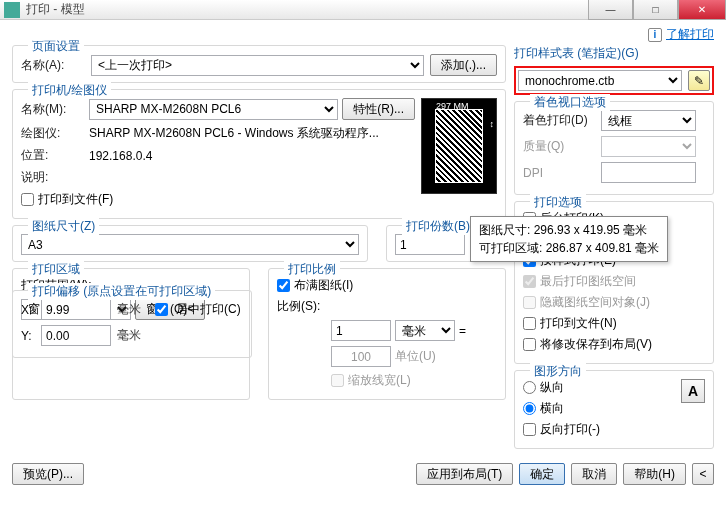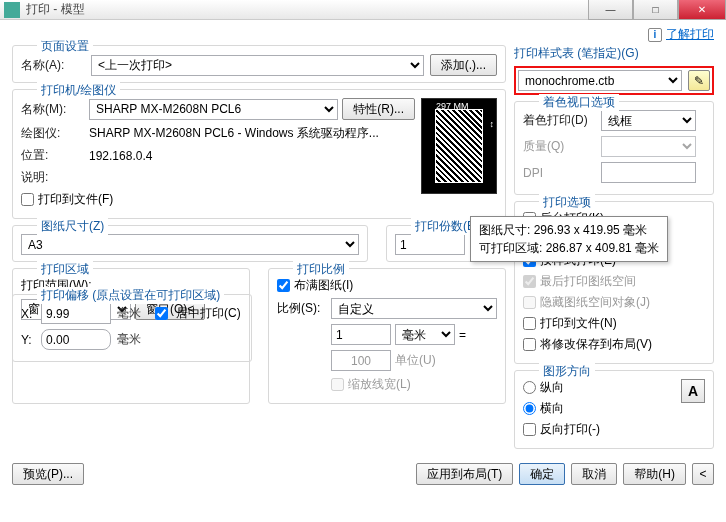--- a/index.html
+++ b/index.html
@@ -11,21 +11,21 @@
 .winbtn{width:45px;height:20px;border:1px solid #aaa;border-top:none;background:linear-gradient(#f8f8f8,#e0e0e0);display:flex;align-items:center;justify-content:center;font-size:10px;color:#333}
 .winbtn.close{background:linear-gradient(#e67,#c23);color:#fff;width:48px}
 .content{padding:6px 12px 4px 12px;position:relative}
 .toprow{display:flex;justify-content:flex-end;align-items:center;gap:4px;margin-bottom:2px}
 .info-i{width:14px;height:14px;border:1px solid #888;border-radius:2px;display:inline-flex;align-items:center;justify-content:center;color:#06c;font-weight:bold;font-size:10px}
 .link{color:#06c;text-decoration:underline;cursor:pointer}
 .cols{display:flex;gap:8px}
 .left{flex:1}
 .right{width:200px}
 .grp{border:1px solid #d8d8d8;border-radius:3px;padding:8px 8px 6px 8px;margin-bottom:6px;position:relative}
-.grp>.lg{position:absolute;top:-8px;left:24px;background:#fff;padding:0 4px;color:#14599f}
+.grp>.lg{position:absolute;top:-8px;left:15px;background:#fff;padding:0 4px;color:#14599f}
 .row{display:flex;align-items:center;margin-bottom:5px;gap:4px}
 .lbl{width:64px;color:#222}
 .lbl2{width:74px;color:#222}
 select,input[type=text]{height:21px;border:1px solid #abadb3;padding:0 4px;background:#fff}
 select{padding:0 2px}
 .btn{height:22px;border:1px solid #888;background:linear-gradient(#fafafa,#e4e4e4);padding:0 10px;border-radius:2px;cursor:pointer}
 .wide{flex:1}
 input[type=checkbox],input[type=radio]{margin:0 4px 0 0;vertical-align:middle}
 .chk{display:flex;align-items:center;margin-bottom:4px}
 .preview{width:76px;height:96px;border:1px solid #333;background:#000;position:relative;display:flex;align-items:center;justify-content:center}
@@ -129,21 +129,20 @@
           </div>
         </div>
         <div class="grp sub">
           <span class="lg">打印比例</span>
           <div class="chk">
               <input type="checkbox" checked="" style="">
               <span>布满图纸(I)</span>
             </div>
           <div class="row">
             <span style="width:50px">比例(S):</span>
-            <select class="wide"><option>自定义</option></select>
           </div>
           <div class="row" style="padding-left:54px">
             <input type="text" style="width: 60px;" value="1">
             <select class="small-select" style="width:60px"><option>毫米</option></select>
             <span>=</span>
           </div>
           <div class="row" style="padding-left:54px">
             <input type="text" style="width: 60px; text-align: center;" class="disabled" disabled="" value="100">
             <span class="disabled">单位(U)</span>
           </div>
@@ -158,21 +157,21 @@
         <span class="lg">打印偏移 (原点设置在可打印区域)</span>
         <div class="row">
           <span style="width:16px">X:</span>
           <input type="text" style="width: 70px;" value="9.99">
           <span class="unit">毫米</span>
           <input type="checkbox" checked="" style="margin-left: 10px;">
           <span>居中打印(C)</span>
         </div>
         <div class="row">
           <span style="width:16px">Y:</span>
-          <input type="text" style="width: 70px; border-radius: 8px;" value="0.00">
+          <input type="text" style="width: 70px;" value="0.00">
           <span class="unit">毫米</span>
         </div>
       </div>
 
     </div>
 
     <div class="right">
       <div style="color:#14599f;margin-bottom:4px">打印样式表 (笔指定)(G)</div>
       <div class="redbox">
         <div class="inner">

